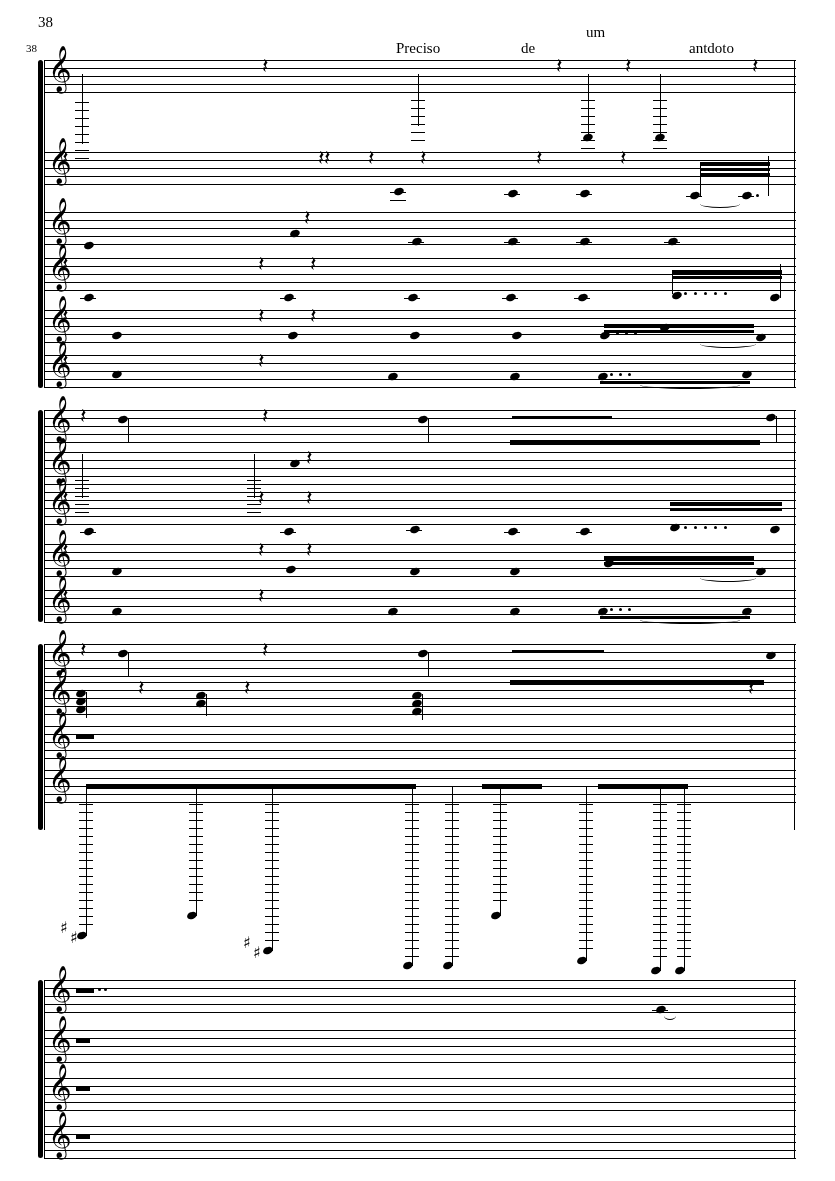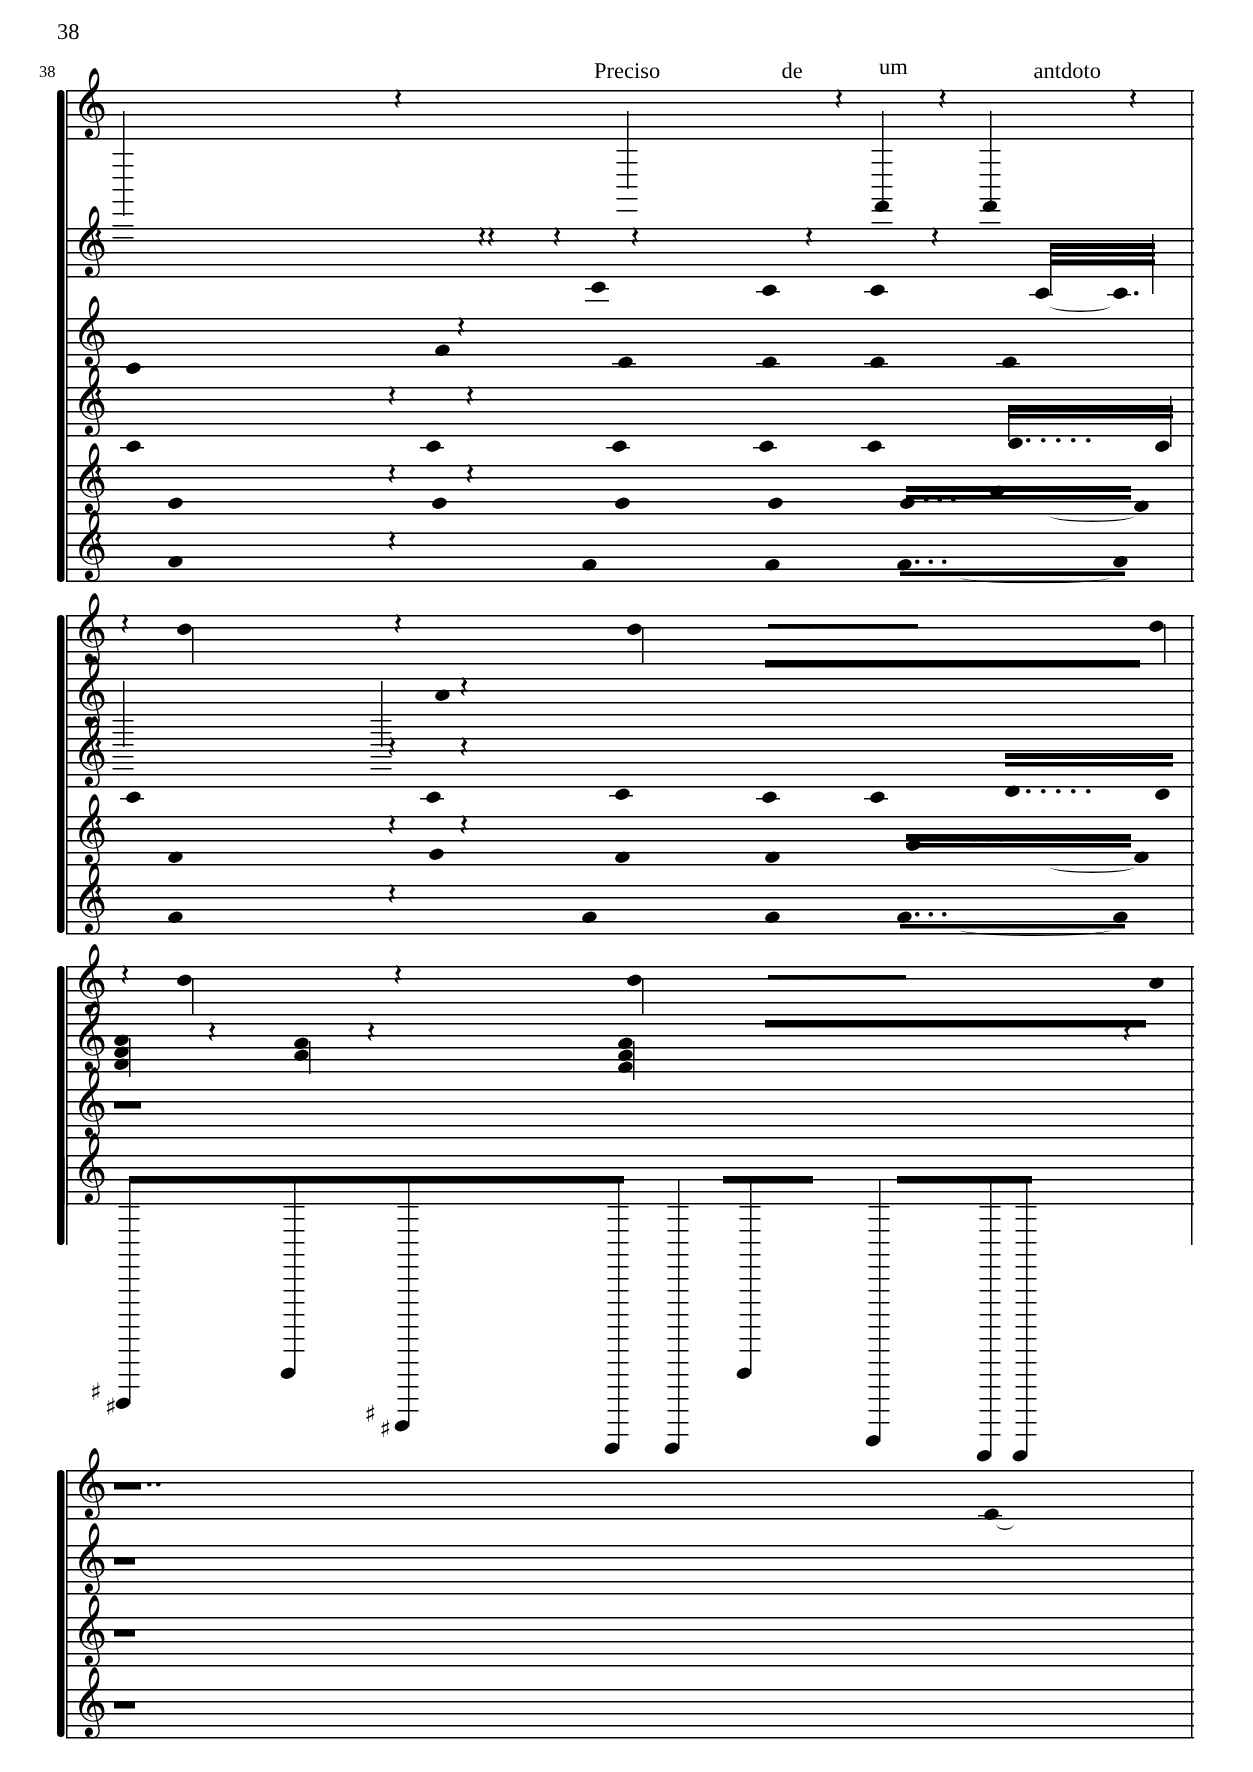--- a/index.html
+++ b/index.html
@@ -53,21 +53,21 @@
 </head>
 <body>
 
 <div class="page">
 
   <div class="page-number">38</div>
   <div class="measure-number">38</div>
 
   <div class="lyric" style="left:396px;top:40px">Preciso</div>
   <div class="lyric" style="left:521px;top:40px">de</div>
-  <div class="lyric" style="left:586px;top:37px">um</div>
+  <div class="lyric" style="left:586px;top:24px">um</div>
   <div class="lyric" style="left:689px;top:40px">antdoto</div>
 
   <div id="music">
       <div class="staff" style="left:44px;top:60px;width:752px;">
         <div class="ln"></div>
         <div class="ln"></div>
         <div class="ln"></div>
         <div class="ln"></div>
         <div class="ln"></div>
       </div>

